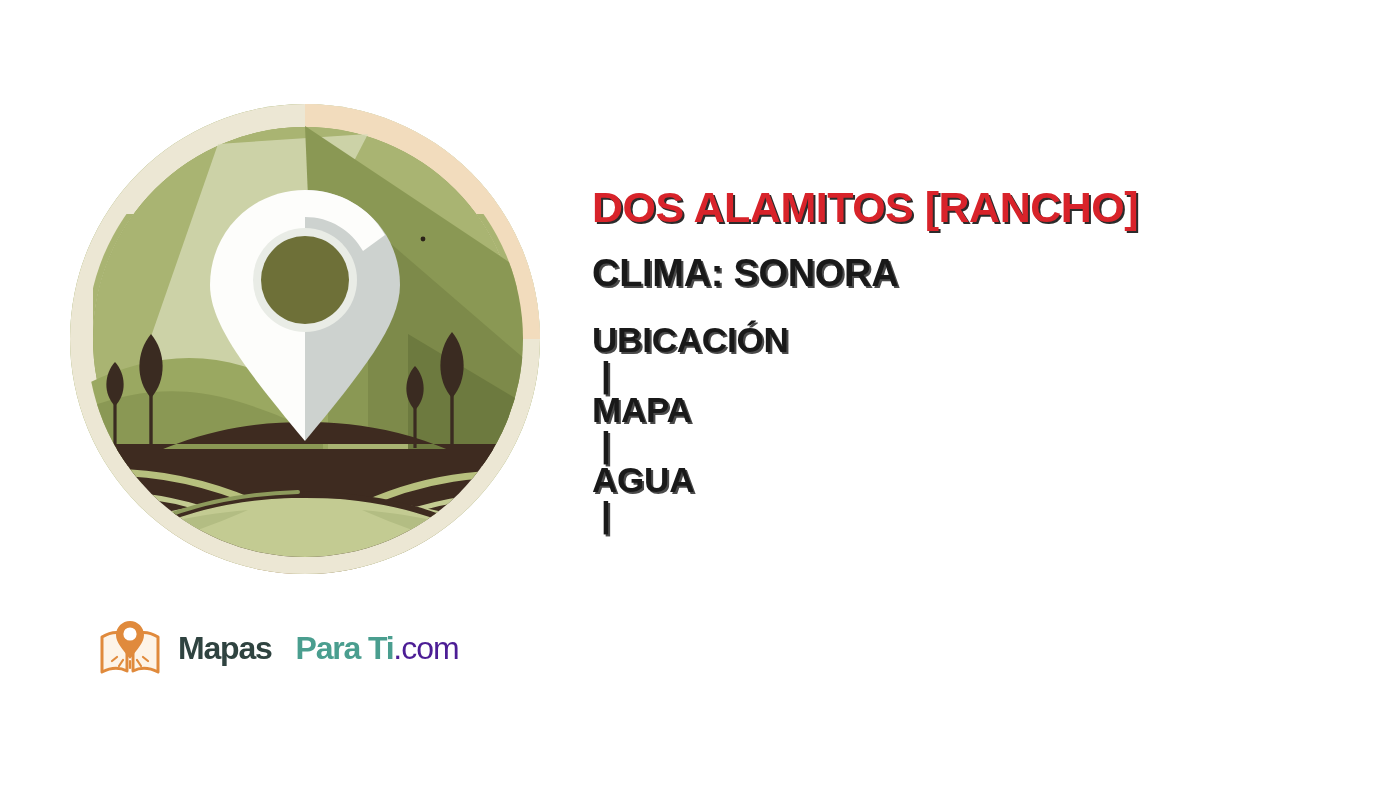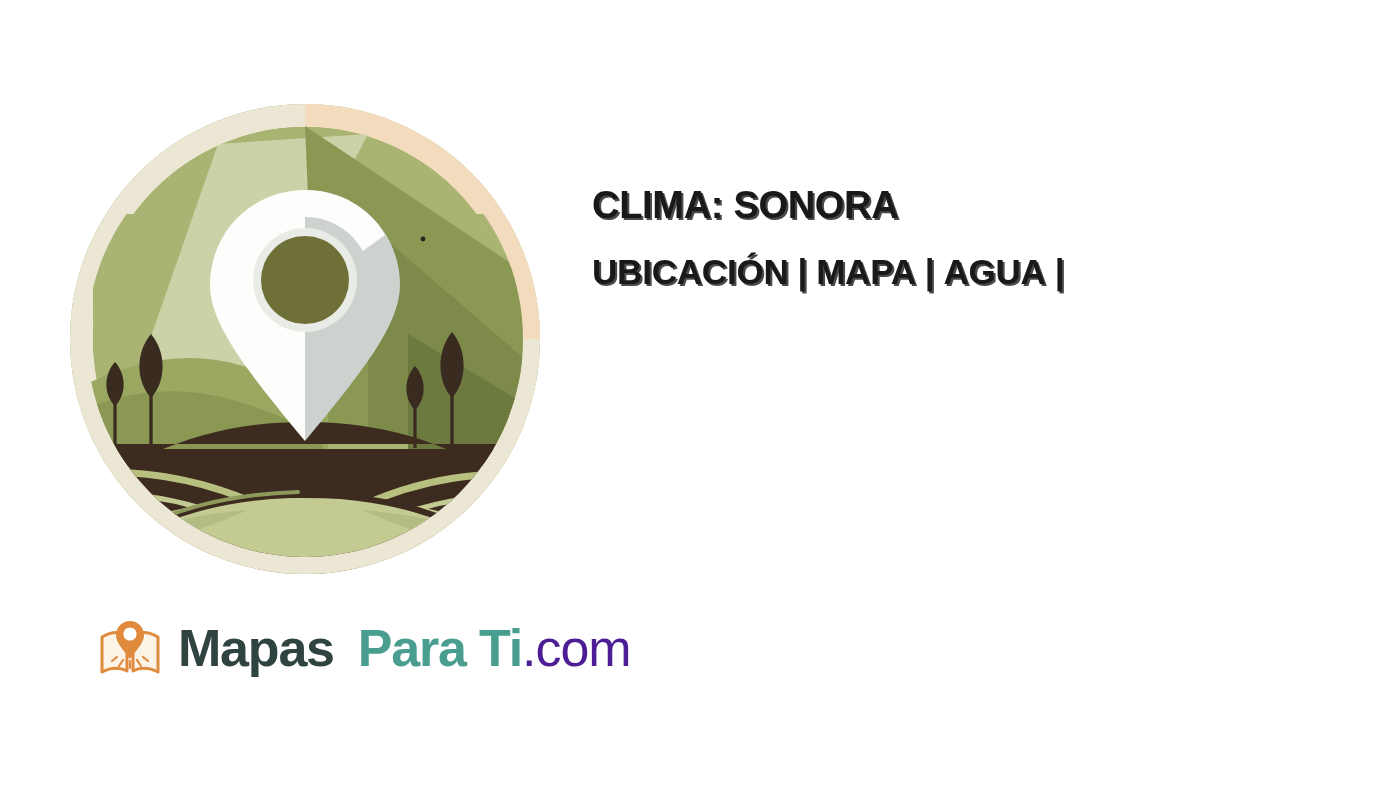--- a/index.html
+++ b/index.html
@@ -63,41 +63,42 @@
     font-size: 35px;
     font-weight: bold;
     letter-spacing: -0.2px;
     color: #191919;
     text-shadow: 2px 2px 0 #4a4a4a;
     line-height: 1.0;
     margin: 6px 0 0 0;
     white-space: nowrap;
     display: flex;
     align-items: baseline;
+    flex-direction: column;
   }
   #nav-links .nav-item { cursor: pointer; }
   #nav-links .nav-sep { padding: 0 9px; }
 
   
   #brand-lockup {
     position: absolute;
     left: 98px;
     top: 617px;
     display: flex;
     align-items: center;
   }
   #brand-icon {
     width: 64px;
     height: 62px;
     flex: 0 0 auto;
   }
   #brand-icon svg { display: block; width: 100%; height: 100%; }
   #brand-wordmark {
     margin-left: 16px;
-    font-size: 52px;
+    font-size: 32px;
     font-weight: bold;
     letter-spacing: -1.2px;
     line-height: 1;
     white-space: nowrap;
     display: flex;
     align-items: flex-start;
   }
   .wm-mapas { color: #2f4340; }
   .wm-parati { color: #4a9e8f; margin-left: 24px; }
   .wm-com   { color: #4c1d95; font-weight: normal; letter-spacing: -1px; }
@@ -190,20 +191,21 @@
           <path d="M237 86 C272 86 302 104 317 131 L295 147 C283 126 262 113 237 113 Z" fill="#fdfdfb"></path>
 
           <circle cx="237" cy="176" r="52" fill="#e9ece6"></circle>
           <circle cx="237" cy="176" r="44" fill="#6e7038"></circle>
         </g>
       </g>
     </svg>
   </div>
 
   <div id="info-panel">
+    <h1 id="place-title">DOS ALAMITOS [RANCHO]</h1>
 
 
     <div class="info-line">CLIMA: SONORA</div>
 
     <nav id="nav-links">
       <span class="nav-item">UBICACIÓN</span>
       <span class="nav-sep">|</span>
       <span class="nav-item">MAPA</span>
       <span class="nav-sep">|</span>
       <span class="nav-item">AGUA</span>

